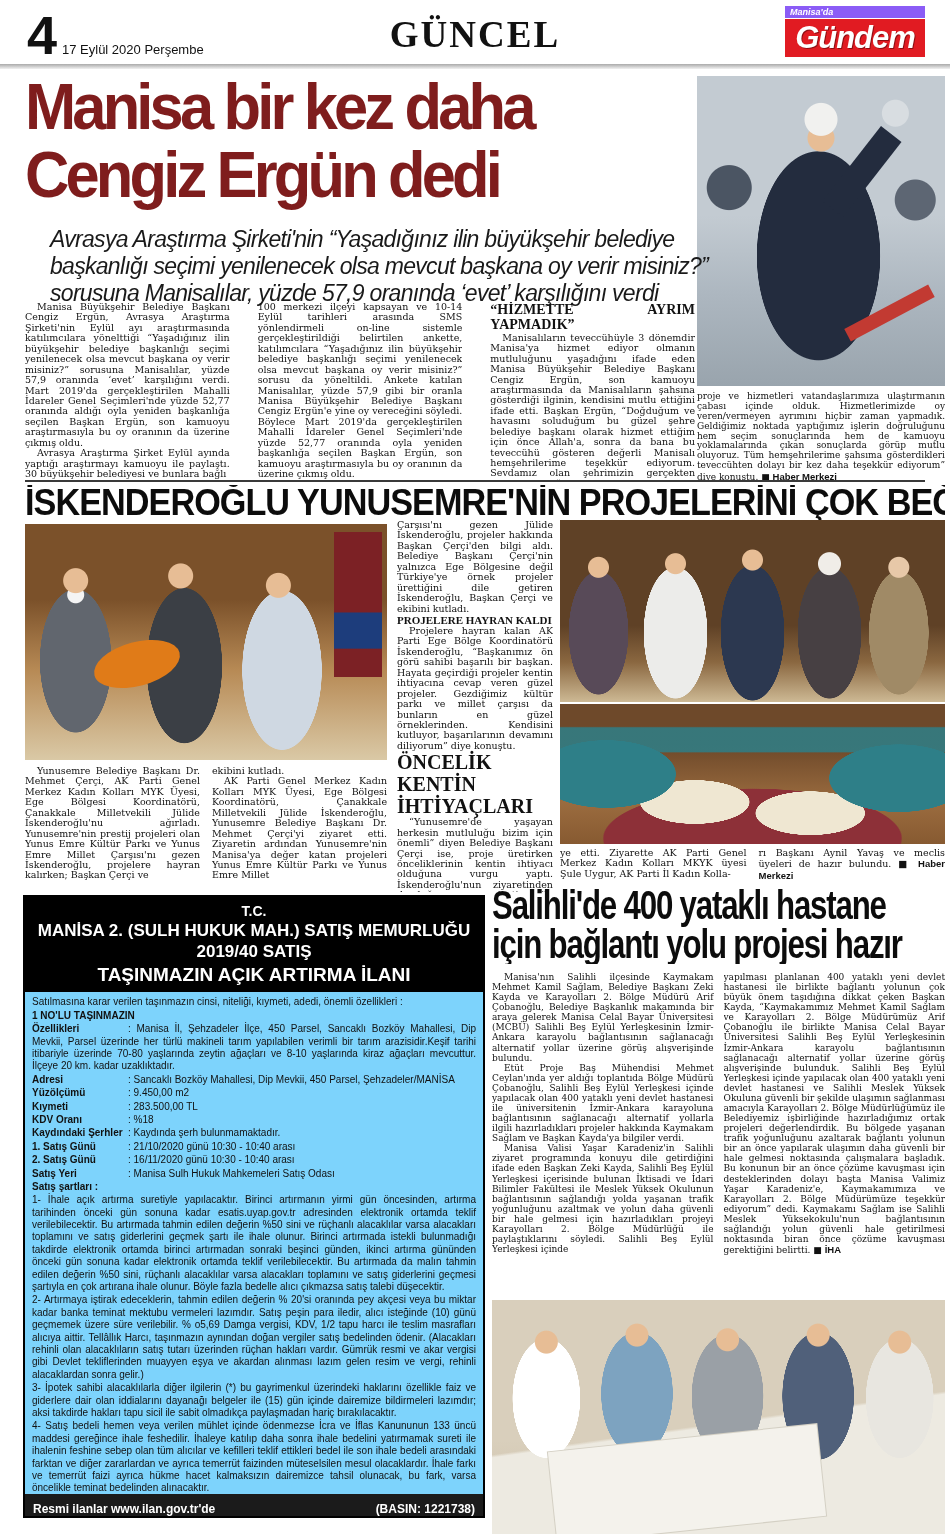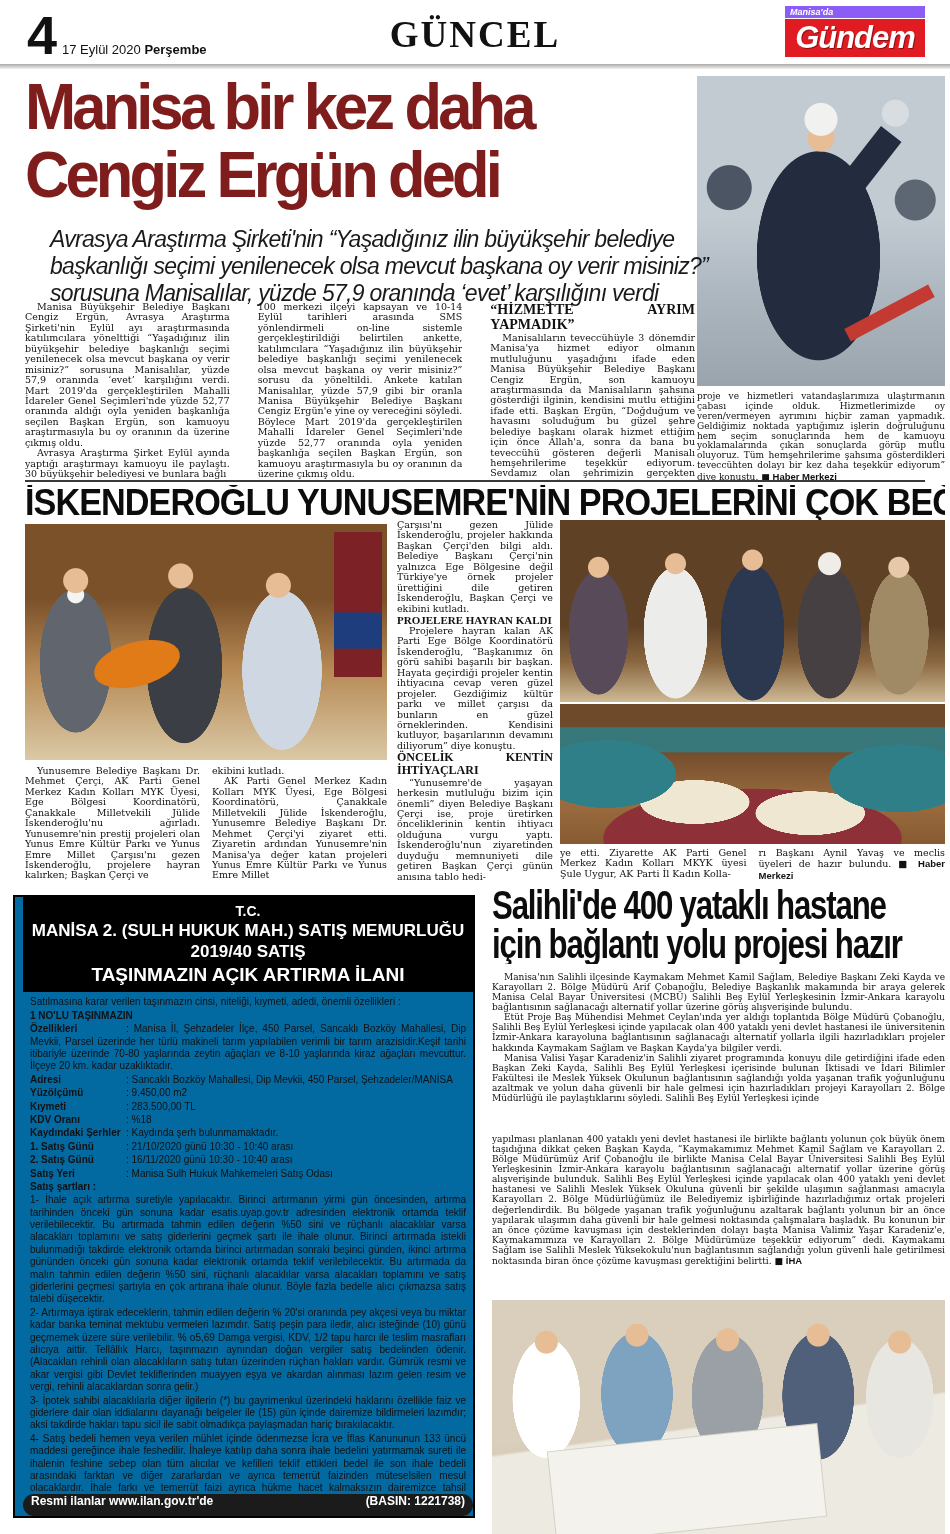--- a/index.html
+++ b/index.html
@@ -1,21 +1,21 @@
 <!DOCTYPE html>
 <html><head>
 <meta charset="utf-8">
 <style>
   html,body{margin:0;padding:0;background:#e8e8e8;}
   .page{position:relative;width:950px;height:1534px;background:#fff;overflow:hidden;
         font-family:"DejaVu Serif",serif;color:#111;margin:0 auto;}
   
   .pagenum{position:absolute;left:27px;top:8px;font:bold 54px/1 "Liberation Sans",sans-serif;letter-spacing:-2px;}
   .dateline{position:absolute;left:62px;top:42px;font:13px "Liberation Sans",sans-serif;}
-  .dateline b{font-weight:bold;}
+  .dateline b{font-weight:normal;}
   .section-title{position:absolute;left:0;right:0;top:16px;text-align:center;
         font:bold 37px/1 "Liberation Serif",serif;letter-spacing:2px;}
   .logo{position:absolute;right:25px;top:6px;width:140px;height:52px;}
   .logo-top{height:13px;background:#8b5cf6;color:#fff;font:italic bold 9px/13px "Liberation Sans",sans-serif;
         padding:0 5px;box-sizing:border-box;border-bottom:1px solid #fff;}
   .logo-main{height:38px;background:#e11b22;color:#fff;text-align:center;
         font:bold italic 31px/38px "Liberation Sans",sans-serif;letter-spacing:-1px;
         text-shadow:1px 1px 0 #8d0f14;}
   .hdr-rule{position:absolute;left:0;right:0;top:64px;height:5px;
         background:linear-gradient(180deg,#aaa,#f1f1f1);}
@@ -106,38 +106,38 @@
   .rule-dark{position:absolute;left:25px;right:25px;top:480px;height:2px;background:#3a3a3a;}
   .visit-headline{position:absolute;left:25px;top:485px;width:920px;overflow:hidden;
         font:bold 36px/1 "Liberation Sans",sans-serif;letter-spacing:-1px;color:#0c0c0c;}
   .visit-headline span{display:inline-block;white-space:nowrap;transform:scaleX(.95);transform-origin:left center;}
   .visit-mid{position:absolute;left:397px;top:520px;width:156px;height:372px;overflow:hidden;}
   .visit-cap-left{position:absolute;left:25px;top:766px;width:362px;height:124px;display:flex;gap:12px;overflow:hidden;}
   .visit-cap-left > div{flex:1;overflow:hidden;}
   .visit-cap-right{position:absolute;left:560px;top:848px;width:385px;height:44px;display:flex;gap:12px;overflow:hidden;}
   .visit-cap-right > div{flex:1;}
   
-  .ann{position:absolute;left:13px;top:895px;width:462px;height:623px;border:2px solid #000;
-        box-sizing:border-box;background:#0369a1;display:flex;flex-direction:column;
-        font-family:"Liberation Sans",sans-serif;padding-left:8px;}
+  .ann{position:absolute;left:23px;top:895px;width:462px;height:623px;border:2px solid #000;
+        box-sizing:border-box;background:#7dd3fc;display:flex;flex-direction:column;
+        font-family:"Liberation Sans",sans-serif;}
   .ann-head{background:#000;color:#fff;text-align:center;padding:5px 2px 6px;}
   .ann-head .t1{font:bold 14px/1.3 "Liberation Sans",sans-serif;}
   .ann-head .t2{font:bold 17px/1.25 "Liberation Sans",sans-serif;}
   .ann-head .t4{font:bold 19px/1.25 "Liberation Sans",sans-serif;}
   .ann-body{padding:4px 7px 0;font-size:10px;line-height:1.24;text-align:justify;flex:1;overflow:hidden;}
   .ann-body p{margin:0 0 1px;}
   .ann-row b{display:inline-block;min-width:96px;}
   .ann-item-no,.ann-terms-head{font-weight:bold;}
-  .ann-foot{height:22px;background:#1b1b1b;color:#fff;display:flex;align-items:flex-start;
-        justify-content:space-between;padding:0 8px;font:bold 12px "Liberation Sans",sans-serif;border-radius:11px;}
+  .ann-foot{height:22px;background:#1b1b1b;color:#fff;display:flex;align-items:flex-end;
+        justify-content:space-between;padding:0 8px;font:bold 12px "Liberation Sans",sans-serif;}
   
   .hosp-headline{position:absolute;left:492px;top:886px;width:453px;overflow:hidden;
         font:bold 40px/0.98 "Liberation Sans",sans-serif;letter-spacing:-1.5px;color:#0c0c0c;}
   .hosp-headline span{display:block;white-space:nowrap;transform:scaleX(.78);transform-origin:left center;}
-  .hosp-cols{position:absolute;left:492px;top:972px;width:453px;height:324px;display:flex;flex-direction:column;}
+  .hosp-cols{position:absolute;left:492px;top:972px;width:453px;height:324px;display:flex;gap:10px;}
   .hosp-col{flex:1;overflow:hidden;font-size:9px;line-height:1.12;}
 </style>
 </head>
 <body>
 
 <div class="page">
 
   <div class="pagenum">4</div>
   <div class="dateline">
     <span>17 Eylül 2020</span>
@@ -175,21 +175,21 @@
 
   <div class="rule-dark"></div>
   <div class="visit-headline">
     <span>İSKENDEROĞLU YUNUSEMRE'NİN PROJELERİNİ ÇOK BEĞENDİ</span>
   </div>
   <div class="photo photo-visit-left"></div>
   <div class="visit-mid serif-body">
     <p class="noindent">Çarşısı'nı gezen Jülide İskenderoğlu, projeler hakkında Başkan Çerçi'den bilgi aldı. Belediye Başkanı Çerçi'nin yalnızca Ege Bölgesine değil Türkiye'ye örnek projeler ürettiğini dile getiren İskenderoğlu, Başkan Çerçi ve ekibini kutladı.</p>
     <p class="colhead noindent" style="font-size:11px">PROJELERE HAYRAN KALDI</p>
     <p>Projelere hayran kalan AK Parti Ege Bölge Koordinatörü İskenderoğlu, “Başkanımız ön görü sahibi başarılı bir başkan. Hayata geçirdiği projeler kentin ihtiyacına cevap veren güzel projeler. Gezdiğimiz kültür parkı ve millet çarşısı da bunların en güzel örneklerinden. Kendisini kutluyor, başarılarının devamını diliyorum” diye konuştu.</p>
-    <p class="colhead noindent" style="font-size:12px">ÖNCELİK KENTİN İHTİYAÇLARI</p>
+    <p class="colhead noindent" style="font-size:20px">ÖNCELİK KENTİN İHTİYAÇLARI</p>
     <p>“Yunusemre'de yaşayan herkesin mutluluğu bizim için önemli” diyen Belediye Başkanı Çerçi ise, proje üretirken önceliklerinin kentin ihtiyacı olduğuna vurgu yaptı. İskenderoğlu'nun ziyaretinden duyduğu memnuniyeti dile getiren Başkan Çerçi günün anısına tablo hedi-</p>
   </div>
   <div class="photo photo-visit-top"></div>
   <div class="photo photo-visit-bottom"></div>
   <div class="visit-cap-left serif-body">
     <div>
       <p>Yunusemre Belediye Başkanı Dr. Mehmet Çerçi, AK Parti Genel Merkez Kadın Kolları MYK Üyesi, Ege Bölgesi Koordinatörü, Çanakkale Milletvekili Jülide İskenderoğlu'nu ağırladı. Yunusemre'nin prestij projeleri olan Yunus Emre Kültür Parkı ve Yunus Emre Millet Çarşısı'nı gezen İskenderoğlu, projelere hayran kalırken; Başkan Çerçi ve</p>
     </div>
     <div>
       <p class="noindent">ekibini kutladı.</p>

